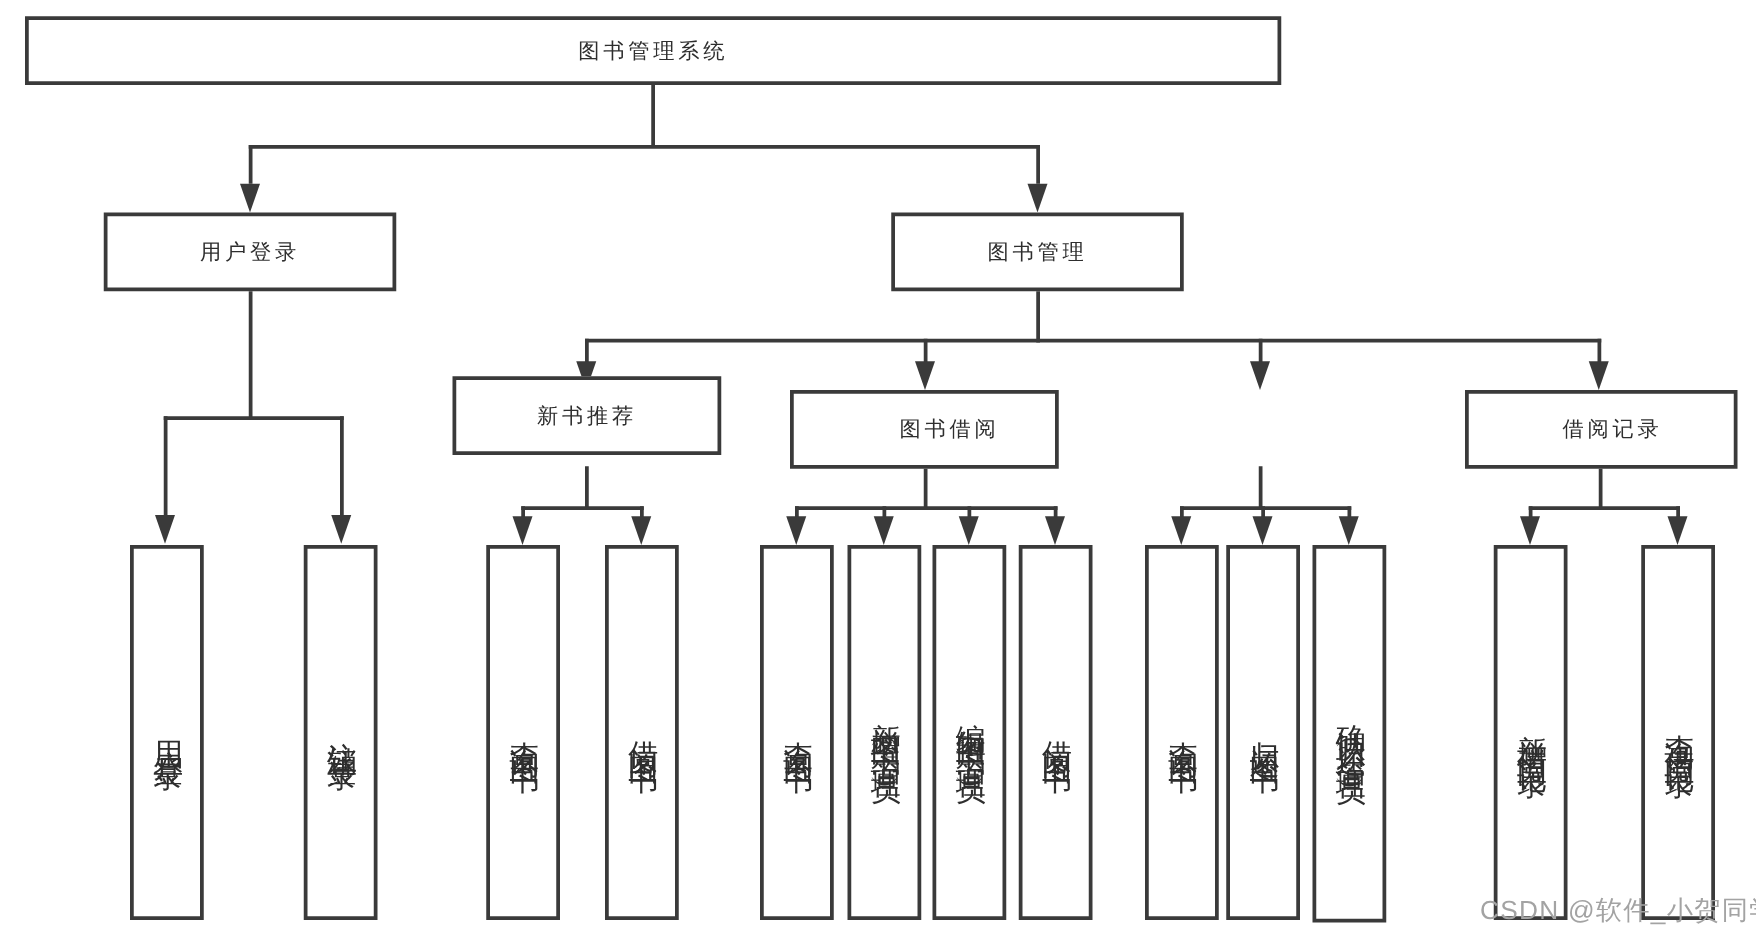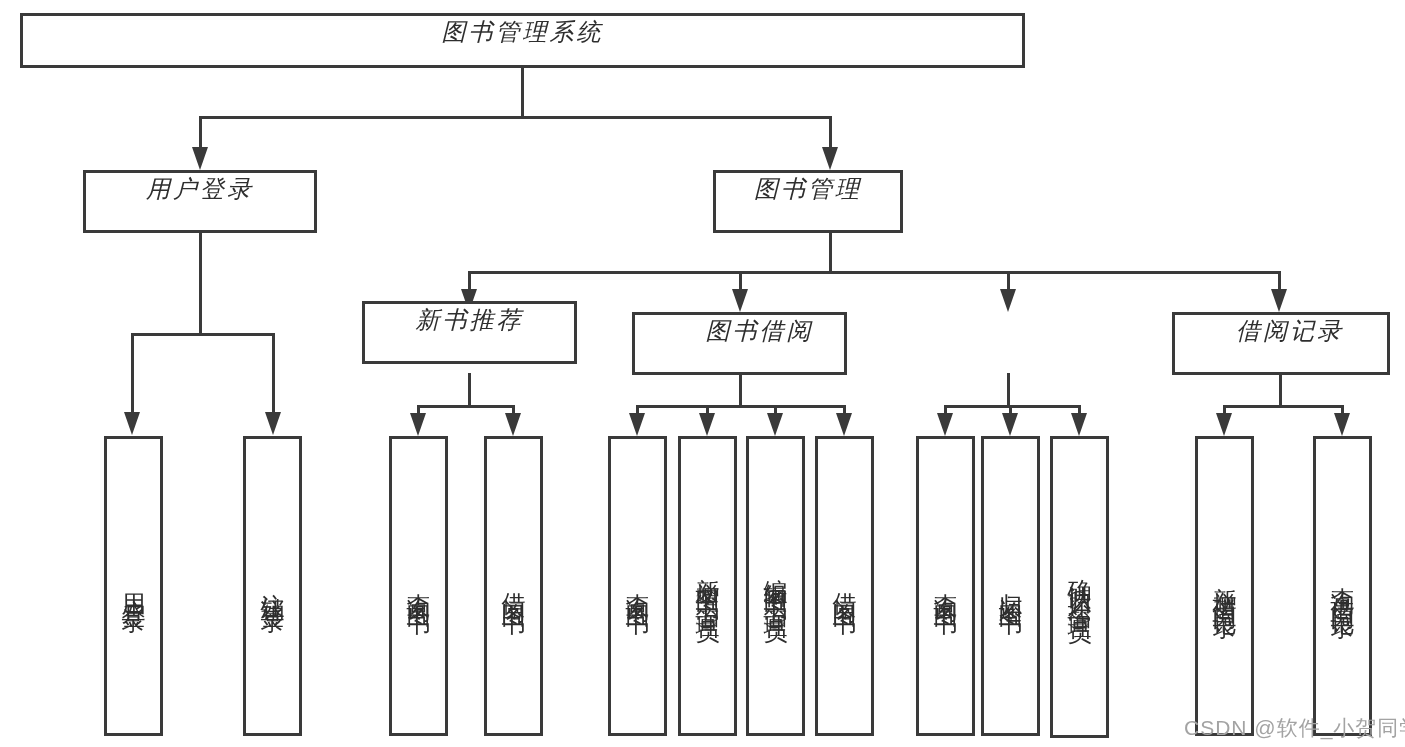--- a/index.html
+++ b/index.html
@@ -8,27 +8,26 @@
     width:1405px;height:747px;
     background:#ffffff;
     font-family:"Liberation Sans","DejaVu Sans",sans-serif;
     overflow:hidden;
   }
   .box{
     position:absolute;
     box-sizing:border-box;
     border:3px solid #3a3a3a;
     background:#ffffff;
-    display:flex;justify-content:center;
+    display:flex;align-items:center;justify-content:center;
     color:#2e2e2e;
-    font-size:24px;
+    font-size:17px;
     letter-spacing:3px;
     z-index:2;
     white-space:nowrap;
-    font-style:italic;
   }
   .vbox{
     position:absolute;
     box-sizing:border-box;
     border:3px solid #3a3a3a;
     background:#ffffff;
     display:flex;align-items:center;justify-content:center;
     color:#2e2e2e;
     z-index:2;
   }
@@ -70,21 +69,21 @@
   <div class="vline" style="left:521px;top:68px;height:50px;"></div>
   <div class="hline" style="left:199px;top:116px;width:633px;"></div>
   <div class="vline" style="left:199px;top:116px;height:31px;"></div>
   <div class="arrow" style="left:192px;top:147px;"></div>
   <div class="vline" style="left:829px;top:116px;height:31px;"></div>
   <div class="arrow" style="left:822px;top:147px;"></div>
 
   <div class="box" style="left:83px;top:170px;width:234px;height:63px;">
     <span>用户登录</span>
   </div>
-  <div class="box" style="left:713px;top:170px;width:190px;height:63px;">
+  <div class="box" style="left:713px;top:170px;width:234px;height:63px;">
     <span>图书管理</span>
   </div>
 
   <div class="vline" style="left:199px;top:231px;height:104px;"></div>
   <div class="hline" style="left:131px;top:333px;width:144px;"></div>
   <div class="vline" style="left:131px;top:333px;height:79px;"></div>
   <div class="arrow" style="left:124px;top:412px;"></div>
   <div class="vline" style="left:272px;top:333px;height:79px;"></div>
   <div class="arrow" style="left:265px;top:412px;"></div>
 

